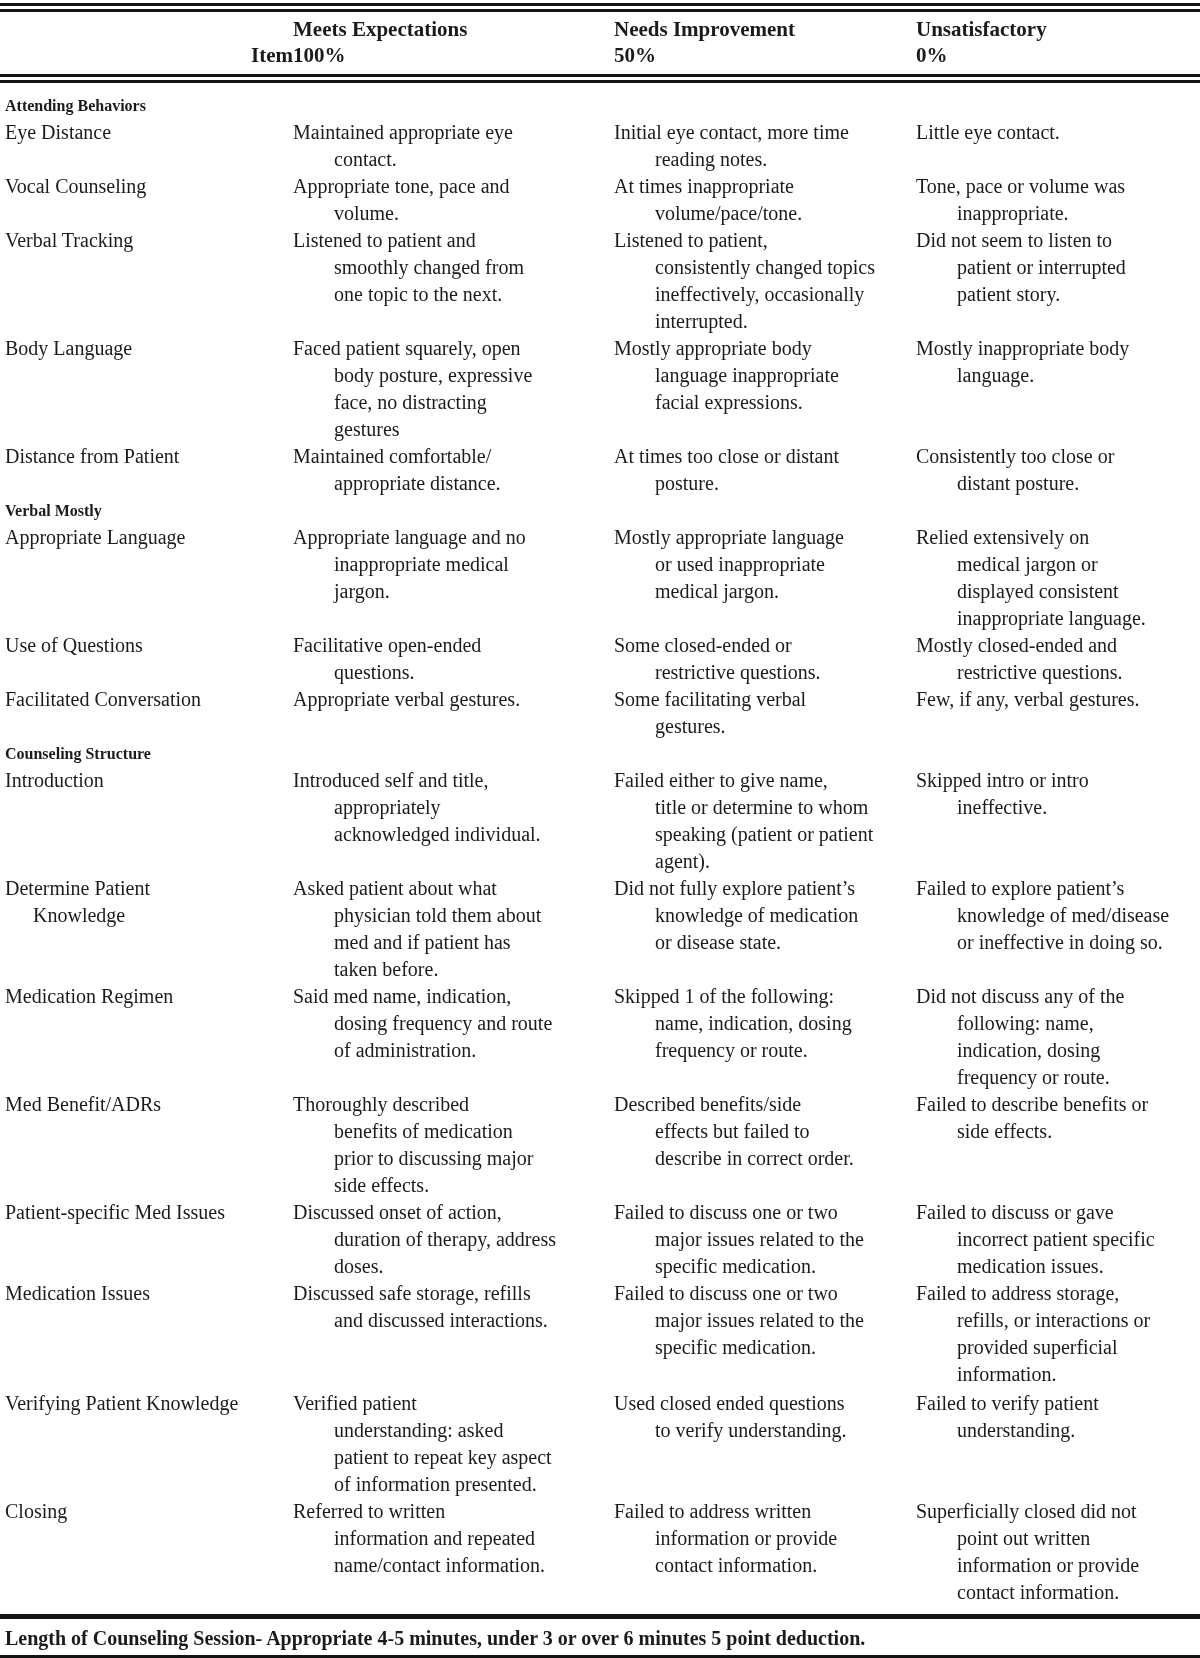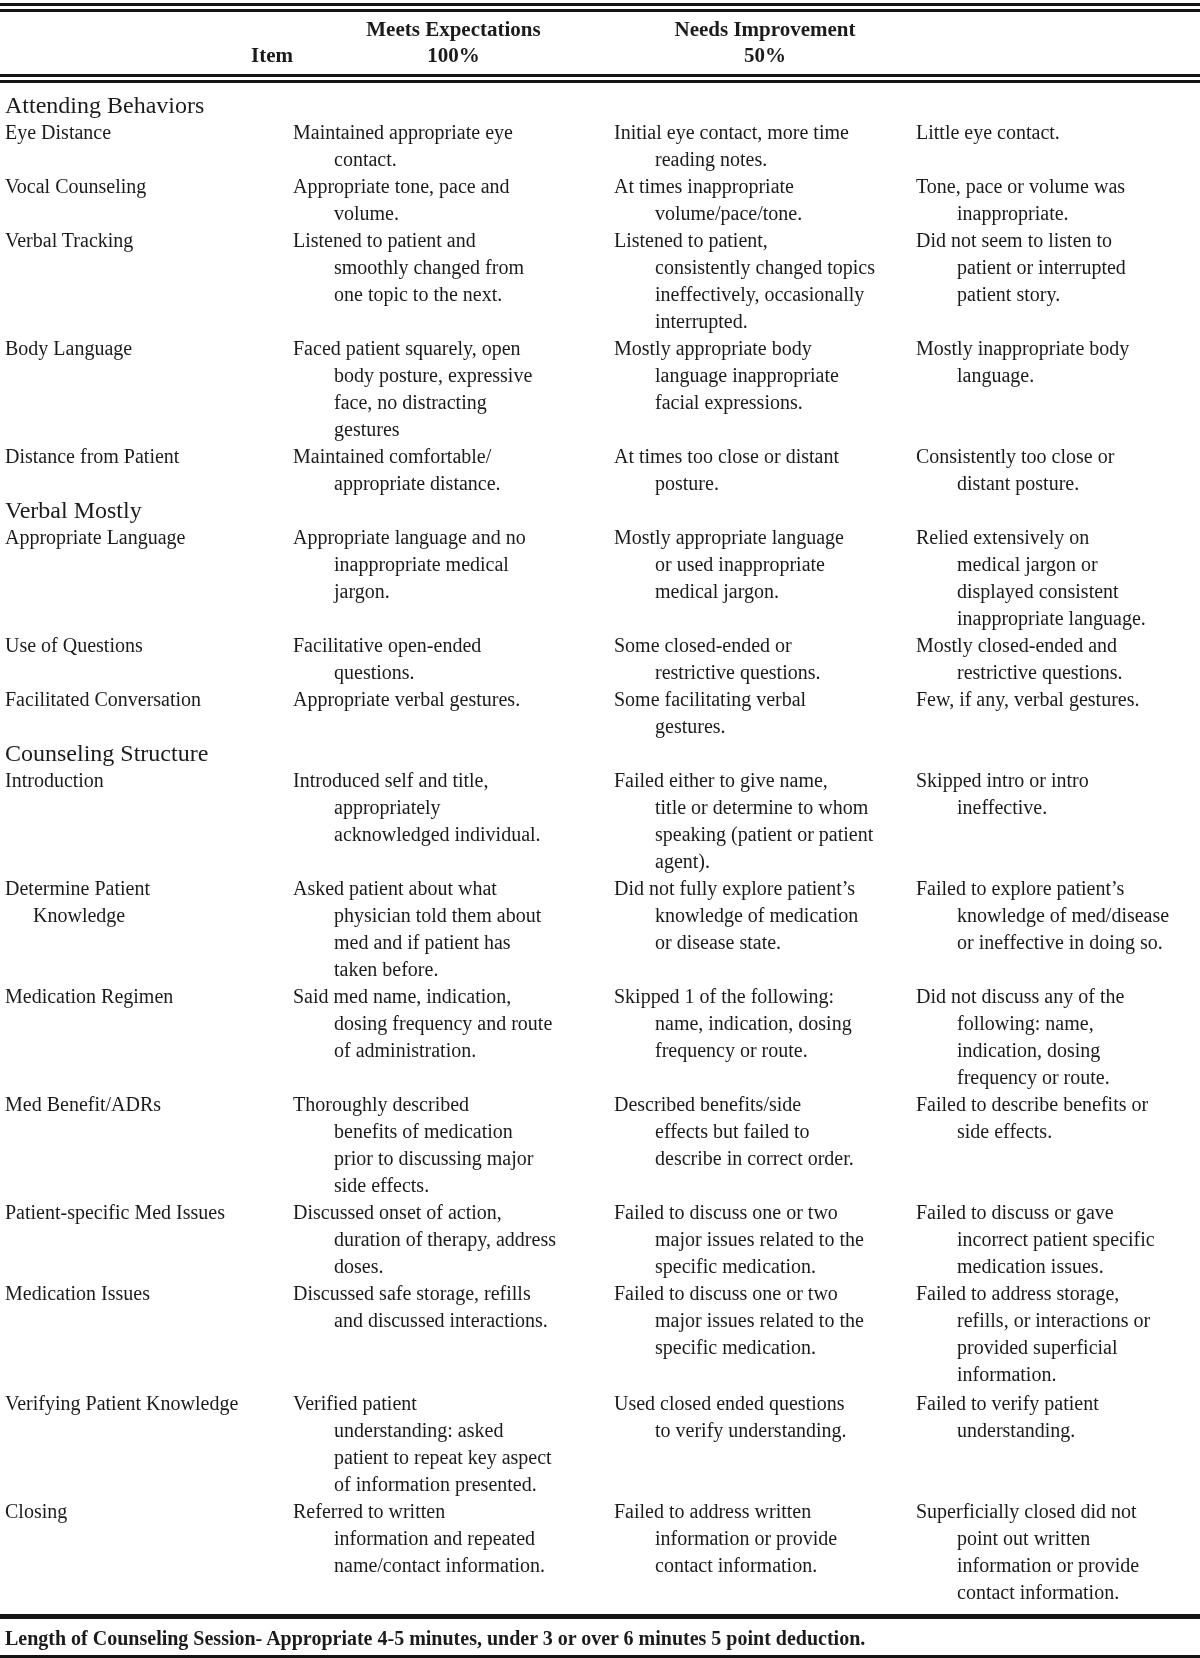--- a/index.html
+++ b/index.html
@@ -16,31 +16,31 @@
   .rule-bottom-edge{height:3px;background:#141414;margin-top:auto;}
   
   .head-grid{
     display:grid;grid-template-columns:288px 321px 302px 1fr;
     align-items:end;padding:4px 4px 6px 5px;
   }
   .head-item{
     font-weight:bold;font-size:21px;line-height:25px;text-align:right;
   }
   .head-col{
-    font-weight:bold;font-size:21px;line-height:26px;text-align:center;
+    font-weight:bold;font-size:21px;line-height:26px;text-align:left;
   }
   .head-col .pct{display:block;}
   
   .rubric-body{
     display:grid;grid-template-columns:288px 321px 302px 1fr;
     padding:9px 4px 0 5px;align-items:start;
   }
   .row{display:contents;}
   .section-title{
-    grid-column:1 / -1;font-weight:normal;font-size:24px;line-height:27px;
+    grid-column:1 / -1;font-weight:bold;font-size:16px;line-height:27px;
   }
   .cell{
     font-size:20px;line-height:27px;white-space:pre-line;
     padding-left:41px;text-indent:-41px;padding-right:4px;
     box-sizing:border-box;
   }
   .item-cell{padding-left:28px;text-indent:-28px;}
   .gap-before .cell{margin-top:2px;}
   
   .footnote-wrap{padding:6px 4px 0 5px;}
@@ -55,20 +55,24 @@
 
   <div class="head-grid">
     <div class="head-item">Item</div>
     <div class="head-col">
       <span>Meets Expectations</span>
       <span class="pct">100%</span>
     </div>
     <div class="head-col">
       <span>Needs Improvement</span>
       <span class="pct">50%</span>
+    </div>
+    <div class="head-col">
+      <span>Unsatisfactory</span>
+      <span class="pct">0%</span>
     </div>
   </div>
 
   <div class="rule-double"></div>
 
   <div class="rubric-body">
       <div class="section-title">Attending Behaviors</div>
       <div class="row"><div class="item-cell cell">Eye Distance</div><div class="cell">Maintained appropriate eye
 contact.</div><div class="cell">Initial eye contact, more time
 reading notes.</div><div class="cell">Little eye contact.</div></div>

